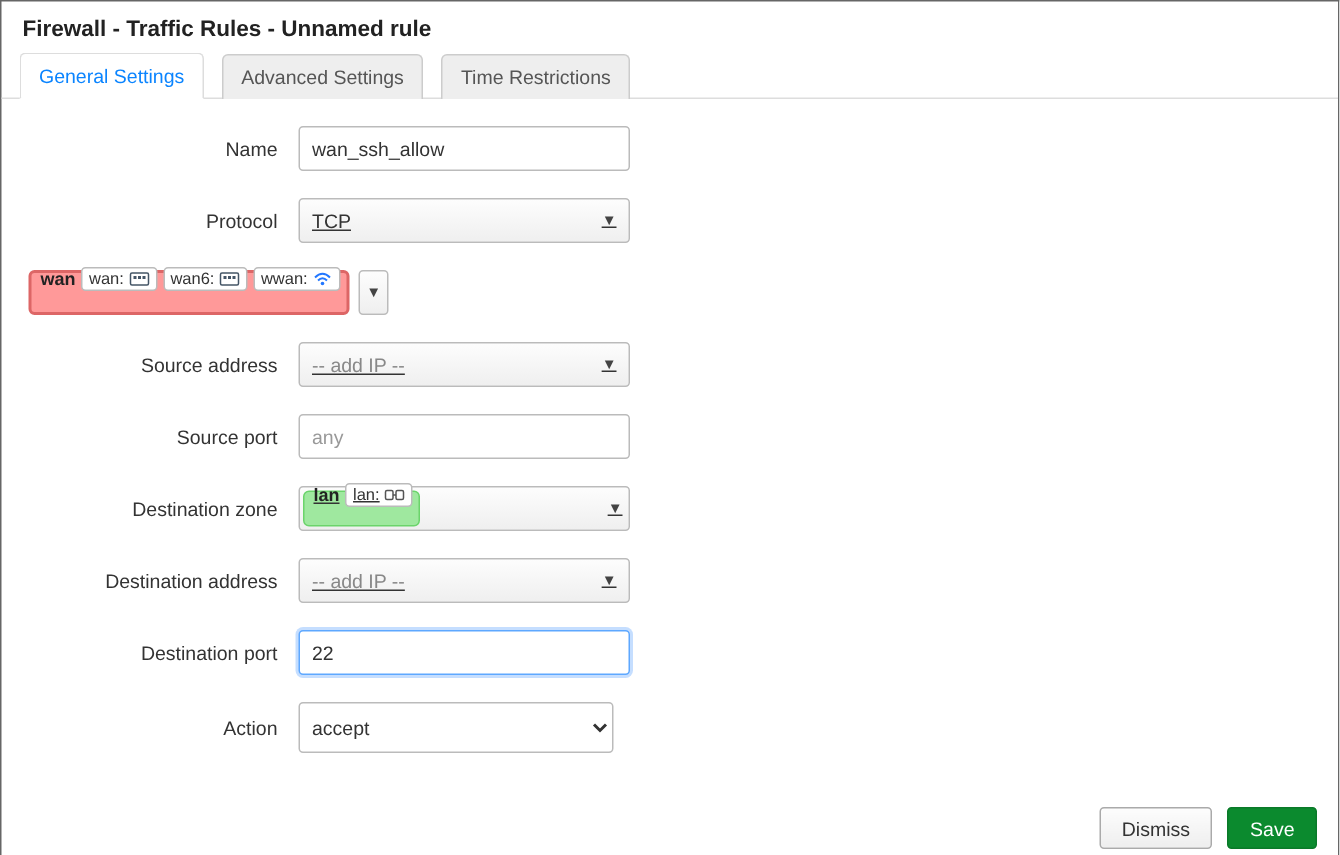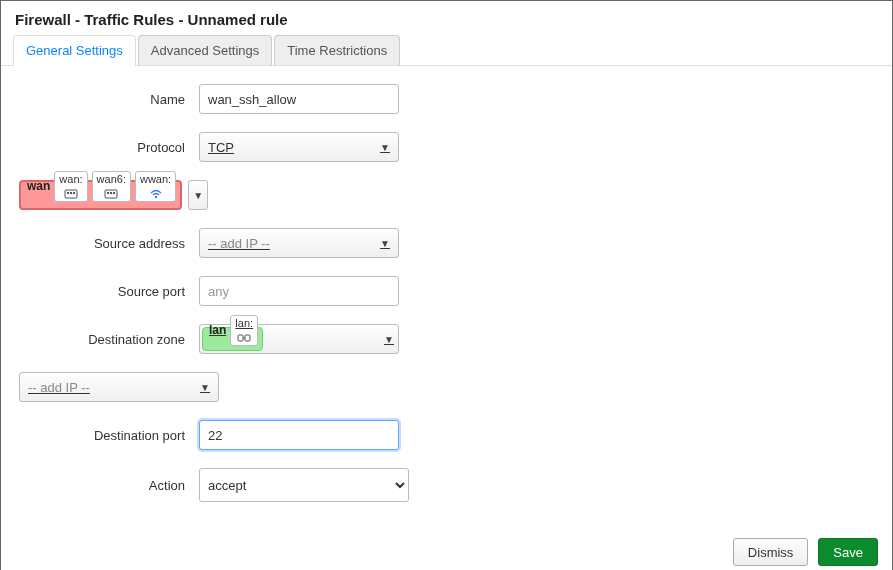--- a/index.html
+++ b/index.html
@@ -18,24 +18,24 @@
     position: relative;
   }
   .modal-title {
     font-size: 15px;
     font-weight: bold;
     color: #222;
     padding: 10px 14px 6px 14px;
   }
   .tabs {
     display: flex;
-    align-items: flex-start;
+    align-items: center;
     padding: 0 12px;
     border-bottom: 1px solid #ddd;
-    gap: 2px;
+    gap: 12px;
   }
   .tab {
     padding: 7px 12px;
     border: 1px solid #ccc;
     border-bottom: none;
     border-radius: 4px 4px 0 0;
     background: #eee;
     color: #555;
     font-size: 13px;
     position: relative;
@@ -62,21 +62,21 @@
     padding-right: 14px;
     color: #333;
     font-size: 13px;
   }
   .row-ctrl {
     width: 210px;
     position: relative;
   }
   .row-ctrl.wide { width: 252px; }
   input[type=text], .select {
-    width: 200px;
+    width: 221px;
     height: 30px;
     border: 1px solid #bbb;
     border-radius: 3px;
     padding: 0 8px;
     font-size: 13px;
     background: #fff;
     color: #333;
   }
   input[type=text]::placeholder { color: #999; }
   input.focused {
@@ -121,21 +121,20 @@
   .iface {
     display: inline-flex;
     align-items: center;
     background: #fff;
     border: 1px solid #bbb;
     border-radius: 3px;
     padding: 1px 4px;
     font-size: 11px;
     gap: 3px;
     color: #333;
-    flex-direction: column;
   }
   .mini-icon {
     display: inline-flex;
     width: 14px; height: 12px;
     align-items: center; justify-content: center;
   }
   .mini-icon svg { width: 14px; height: 12px; }
   .drop-btn {
     width: 20px; height: 30px;
     border: 1px solid #bbb;
@@ -280,20 +279,21 @@
                   </svg>
               </span>
             </span>
           </div>
           <span class="caret">▼</span>
         </div>
       </div>
     </div>
 
     <div class="row">
+      <div class="row-label">Destination address</div>
       <div class="row-ctrl">
         <div class="select placeholder">
           <span class="select-text">-- add IP --</span>
           <span class="caret">▼</span>
         </div>
       </div>
     </div>
 
     <div class="row">
       <div class="row-label">Destination port</div>

